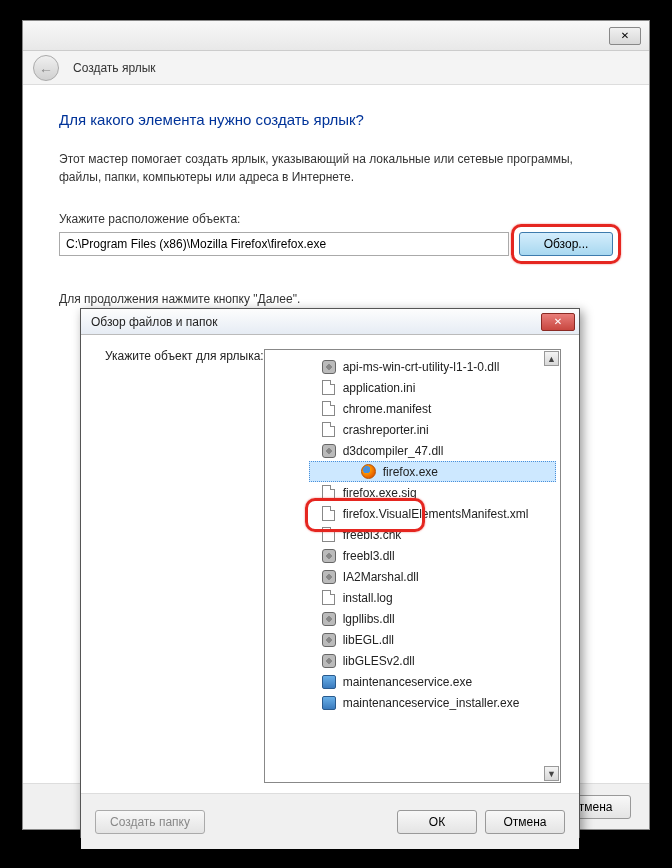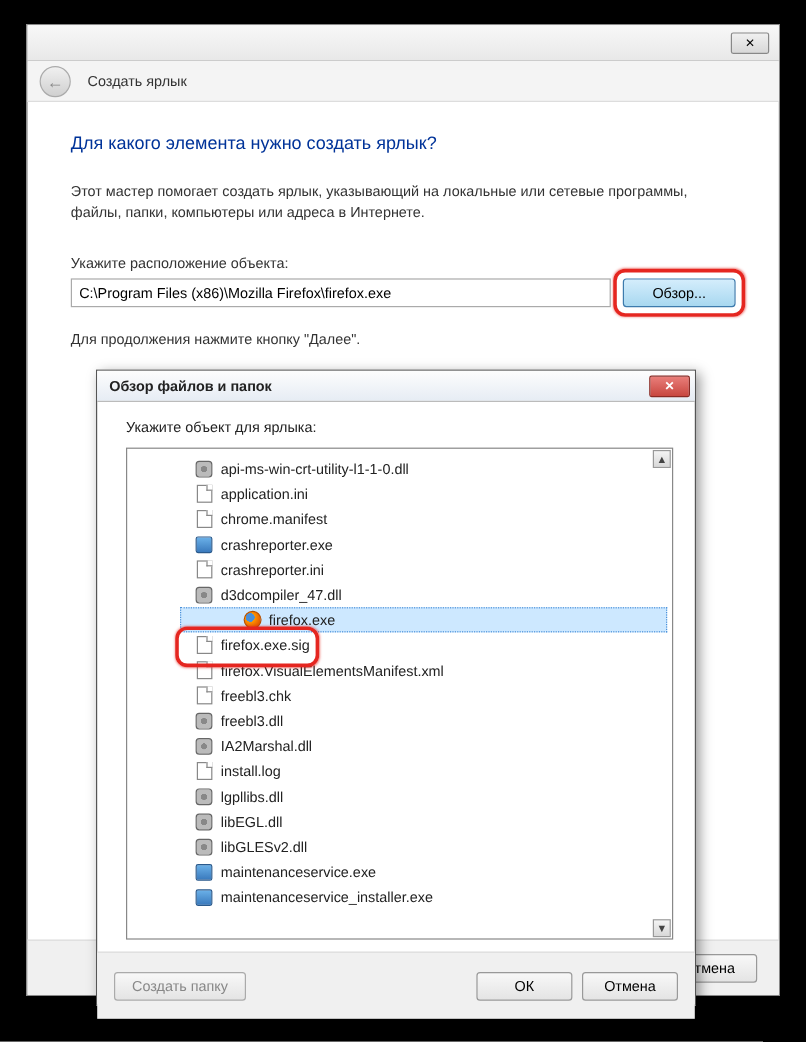--- a/index.html
+++ b/index.html
@@ -7,35 +7,35 @@
 .outer-window { position: absolute; left: 22px; top: 20px; width: 628px; height: 810px; background: #fff; border: 1px solid #888; box-shadow: 0 0 8px rgba(0,0,0,0.3); }
 .outer-titlebar { height: 30px; background: linear-gradient(#f8f8f8,#e8e8e8); border-bottom: 1px solid #ccc; display: flex; justify-content: flex-end; align-items: center; padding-right: 8px; }
 .close-btn { width: 32px; height: 18px; background: linear-gradient(#f0f0f0,#d8d8d8); border: 1px solid #888; border-radius: 2px; font-size: 10px; display: flex; align-items: center; justify-content: center; cursor: pointer; }
 .wizard-header { height: 34px; display: flex; align-items: center; padding-left: 10px; border-bottom: 1px solid #ddd; background:#f4f4f4; }
 .back-circle { width: 26px; height: 26px; border-radius: 50%; background: linear-gradient(#f0f0f0,#d0d0d0); border: 1px solid #aaa; display: flex; align-items: center; justify-content: center; margin-right: 14px; color:#888; font-size:14px;}
 .wizard-title { font-size: 12px; color: #333; }
 .wizard-body { padding: 26px 36px 20px 36px; }
 .main-heading { color: #003399; font-size: 15px; font-weight: normal; margin-bottom: 22px; }
 .desc { color: #333; line-height: 1.5; margin-bottom: 26px; }
 .label { color: #333; margin-bottom: 6px; }
-.input-row { display: flex; gap: 10px; align-items: center; margin-bottom: 20px; }
+.input-row { display: flex; gap: 10px; align-items: center; margin-bottom: 36px; }
 .path-input { flex: 1; height: 24px; border: 1px solid #aaa; padding: 2px 6px; font-size: 12px; background: #fff; }
 .browse-wrap { position: relative; border-radius: 12px; }
 .browse-btn { width: 94px; height: 24px; background: linear-gradient(#d4edfc,#a8d8f0); border: 1px solid #3d7bad; border-radius: 3px; font-size: 12px; cursor: pointer; }
 .highlight-red { position: absolute; border: 3px solid #e52620; border-radius: 10px; pointer-events: none; box-shadow: 0 0 2px rgba(229,38,32,.6);}
 .hl-browse { left: -8px; top: -8px; width: 110px; height: 40px; }
 .continue-text { color: #333; margin-bottom: 16px; }
 .wizard-footer { position: absolute; bottom: 0; left: 0; right: 0; height: 46px; background: #f0f0f0; border-top: 1px solid #ddd; display: flex; justify-content: flex-end; align-items: center; padding-right: 18px; gap: 8px; z-index:1;}
 .footer-btn { width: 80px; height: 24px; background: linear-gradient(#f8f8f8,#e4e4e4); border: 1px solid #999; border-radius: 3px; font-size: 12px; cursor: pointer; }
 .footer-btn.disabled { color: #999; }
 
 .browse-dialog { position: absolute; left: 80px; top: 308px; width: 500px; height: 530px; background: #fff; border: 1px solid #555; box-shadow: 3px 3px 10px rgba(0,0,0,0.4); z-index: 10; }
-.browse-titlebar { height: 26px; background: linear-gradient(#fdfdfd,#e6ecf4); border-bottom: 1px solid #bbb; display: flex; align-items: center; justify-content: space-between; padding: 0 4px 0 10px; font-size: 12px; color: #222; font-weight: bold; }
+.browse-titlebar { height: 26px; background: linear-gradient(#fdfdfd,#e6ecf4); border-bottom: 1px solid #bbb; display: flex; align-items: center; justify-content: space-between; padding: 0 4px 0 10px; font-size: 12px; color: #222; }
 .browse-close { width: 34px; height: 18px; background: linear-gradient(#e97e7a,#c84740); border: 1px solid #8a2a24; border-radius: 2px; color: #fff; font-size: 10px; display: flex; align-items: center; justify-content: center; cursor: pointer; }
-.browse-body { padding: 14px 18px 10px 24px; display:flex; flex-direction:column; height: calc(100% - 26px - 44px); }
+.browse-body { padding: 14px 18px 10px 24px; display:flex; flex-direction:row; height: calc(100% - 26px - 44px); }
 .browse-label { margin-bottom: 10px; color: #222; }
 .file-list { flex:1; border: 1px solid #888; background: #fff; overflow-y: auto; padding: 6px 4px; position: relative; }
 .file-item { display: flex; align-items: center; height: 21px; padding-left: 52px; font-size: 12px; color: #222; cursor: pointer; white-space: nowrap; position: relative; }
 .file-item.selected { background: #cde8ff; border: 1px dotted #4a90d9; padding-left: 51px; height: 21px; margin-left: 40px;}
 .file-icon { width: 16px; height: 16px; margin-right: 6px; display: inline-flex; align-items: center; justify-content: center; flex-shrink:0; }
 .icon-file { background: #fff; border: 1px solid #888; width: 13px; height: 15px; position: relative; }
 .icon-file::after { content:""; position:absolute; top:-1px; right:-1px; width:4px; height:4px; background:#fff; border-left:1px solid #888; border-bottom:1px solid #888;}
 .icon-gear { width: 14px; height: 14px; border-radius: 3px; background: radial-gradient(circle,#888 30%,#bbb 31%); border:1px solid #666;}
 .icon-exe { width: 14px; height: 14px; background: linear-gradient(#6ab0e8,#3a7abd); border:1px solid #2a5a8d; border-radius:2px;}
 .icon-firefox { width: 15px; height: 15px; border-radius: 50%; background: radial-gradient(circle at 35% 35%, #4a90d9 30%, #ff9500 31%, #e66000 70%); border:1px solid #b55000;}
@@ -100,26 +100,20 @@
           <span>application.ini</span>
         </div>
         <div class="file-item">
           <span class="file-icon">
             <span class="icon-file"></span>
           </span>
           <span>chrome.manifest</span>
         </div>
         <div class="file-item">
           <span class="file-icon">
-            <span class="icon-exe"></span>
-          </span>
-          <span>crashreporter.exe</span>
-        </div>
-        <div class="file-item">
-          <span class="file-icon">
             <span class="icon-file"></span>
           </span>
           <span>crashreporter.ini</span>
         </div>
         <div class="file-item">
           <span class="file-icon">
             <span class="icon-gear"></span>
           </span>
           <span>d3dcompiler_47.dll</span>
         </div>

